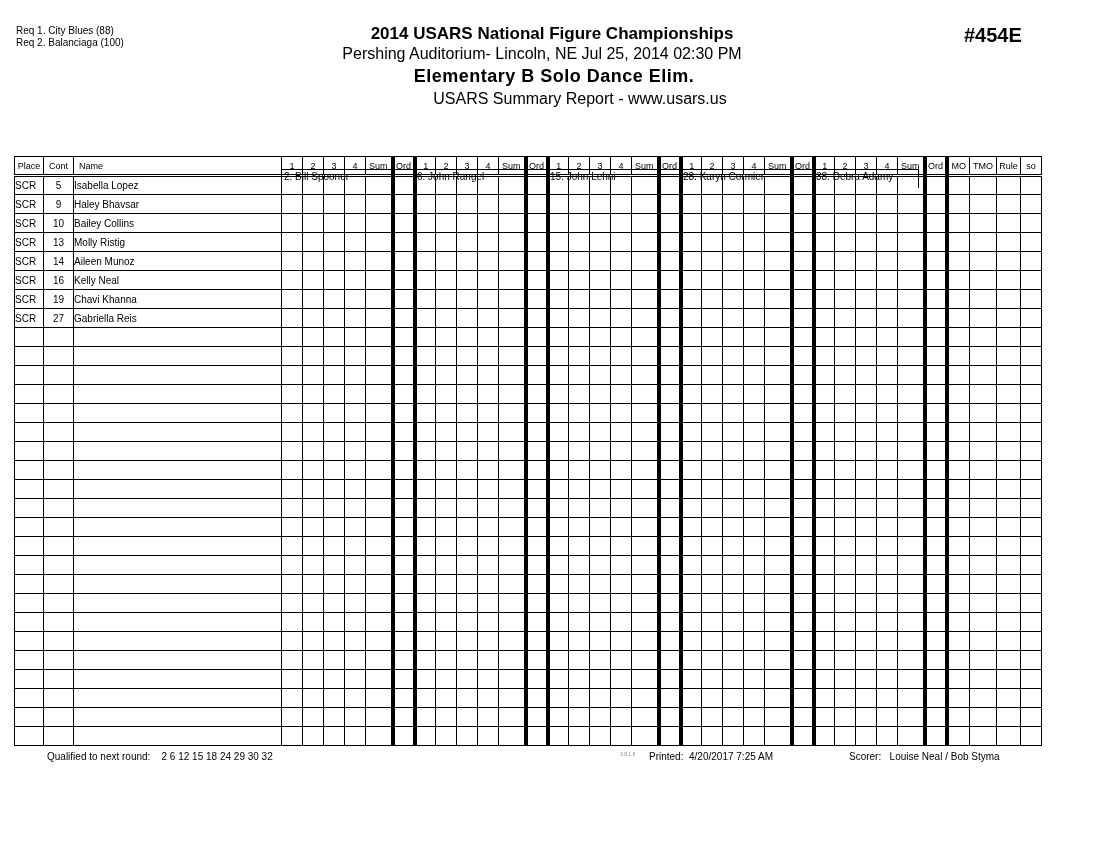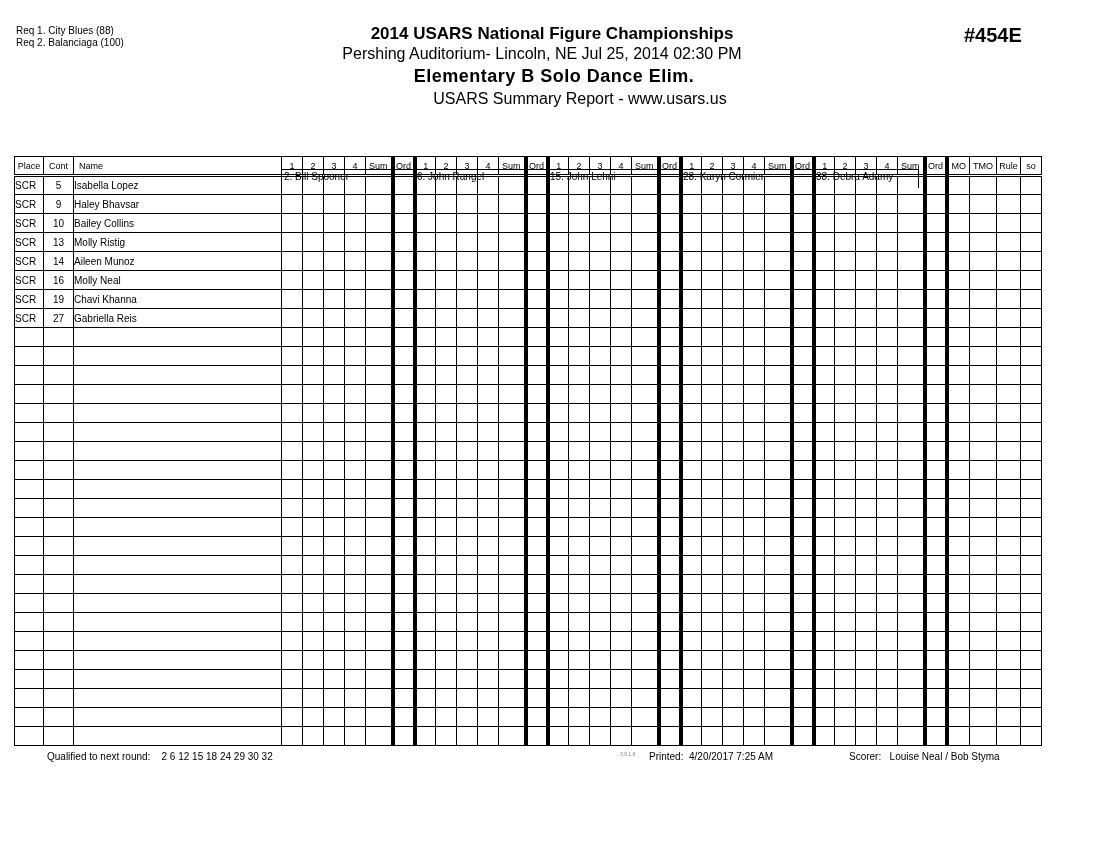--- a/index.html
+++ b/index.html
@@ -325,21 +325,21 @@
         <td></td>
         <td class="thick-l thick-r"></td>
         <td></td>
         <td></td>
         <td></td>
         <td></td>
       </tr>
       <tr>
         <td class="place">SCR</td>
         <td class="cont">16</td>
-        <td class="name">Molly Neal</td>
+        <td class="name">Kelly Neal</td>
         <td></td>
         <td></td>
         <td></td>
         <td></td>
         <td></td>
         <td class="thick-l thick-r"></td>
         <td></td>
         <td></td>
         <td></td>
         <td></td>

